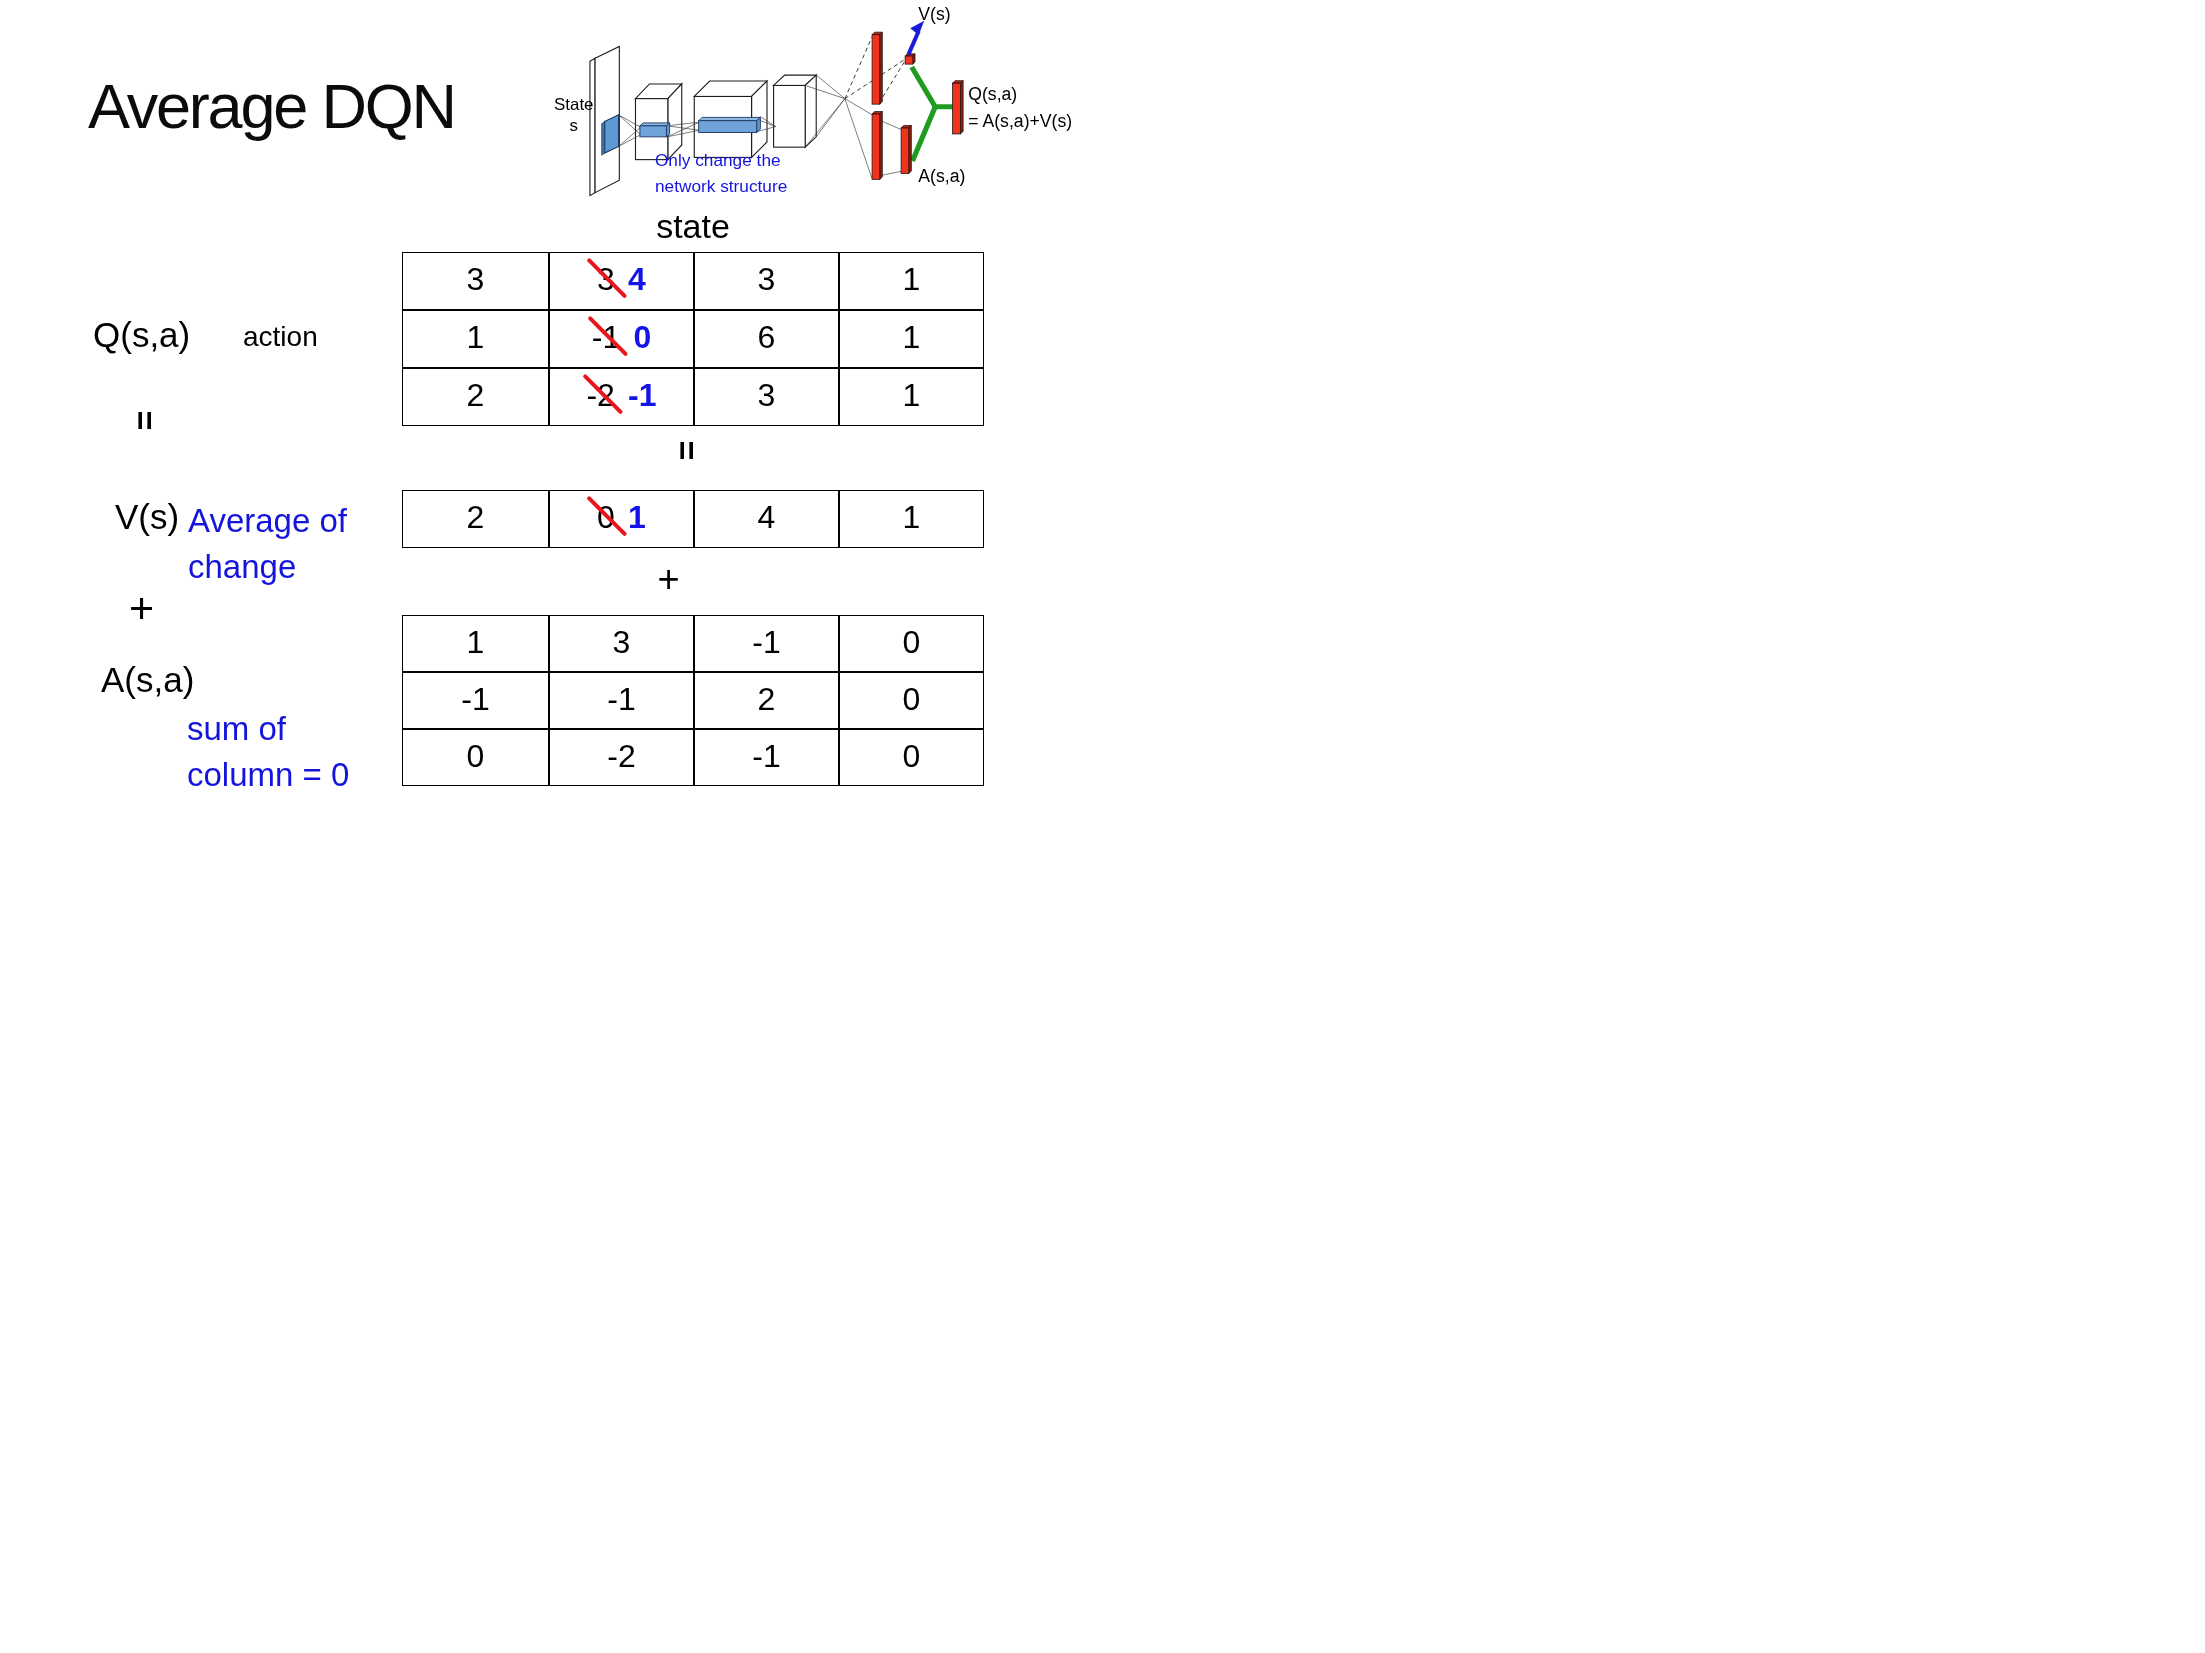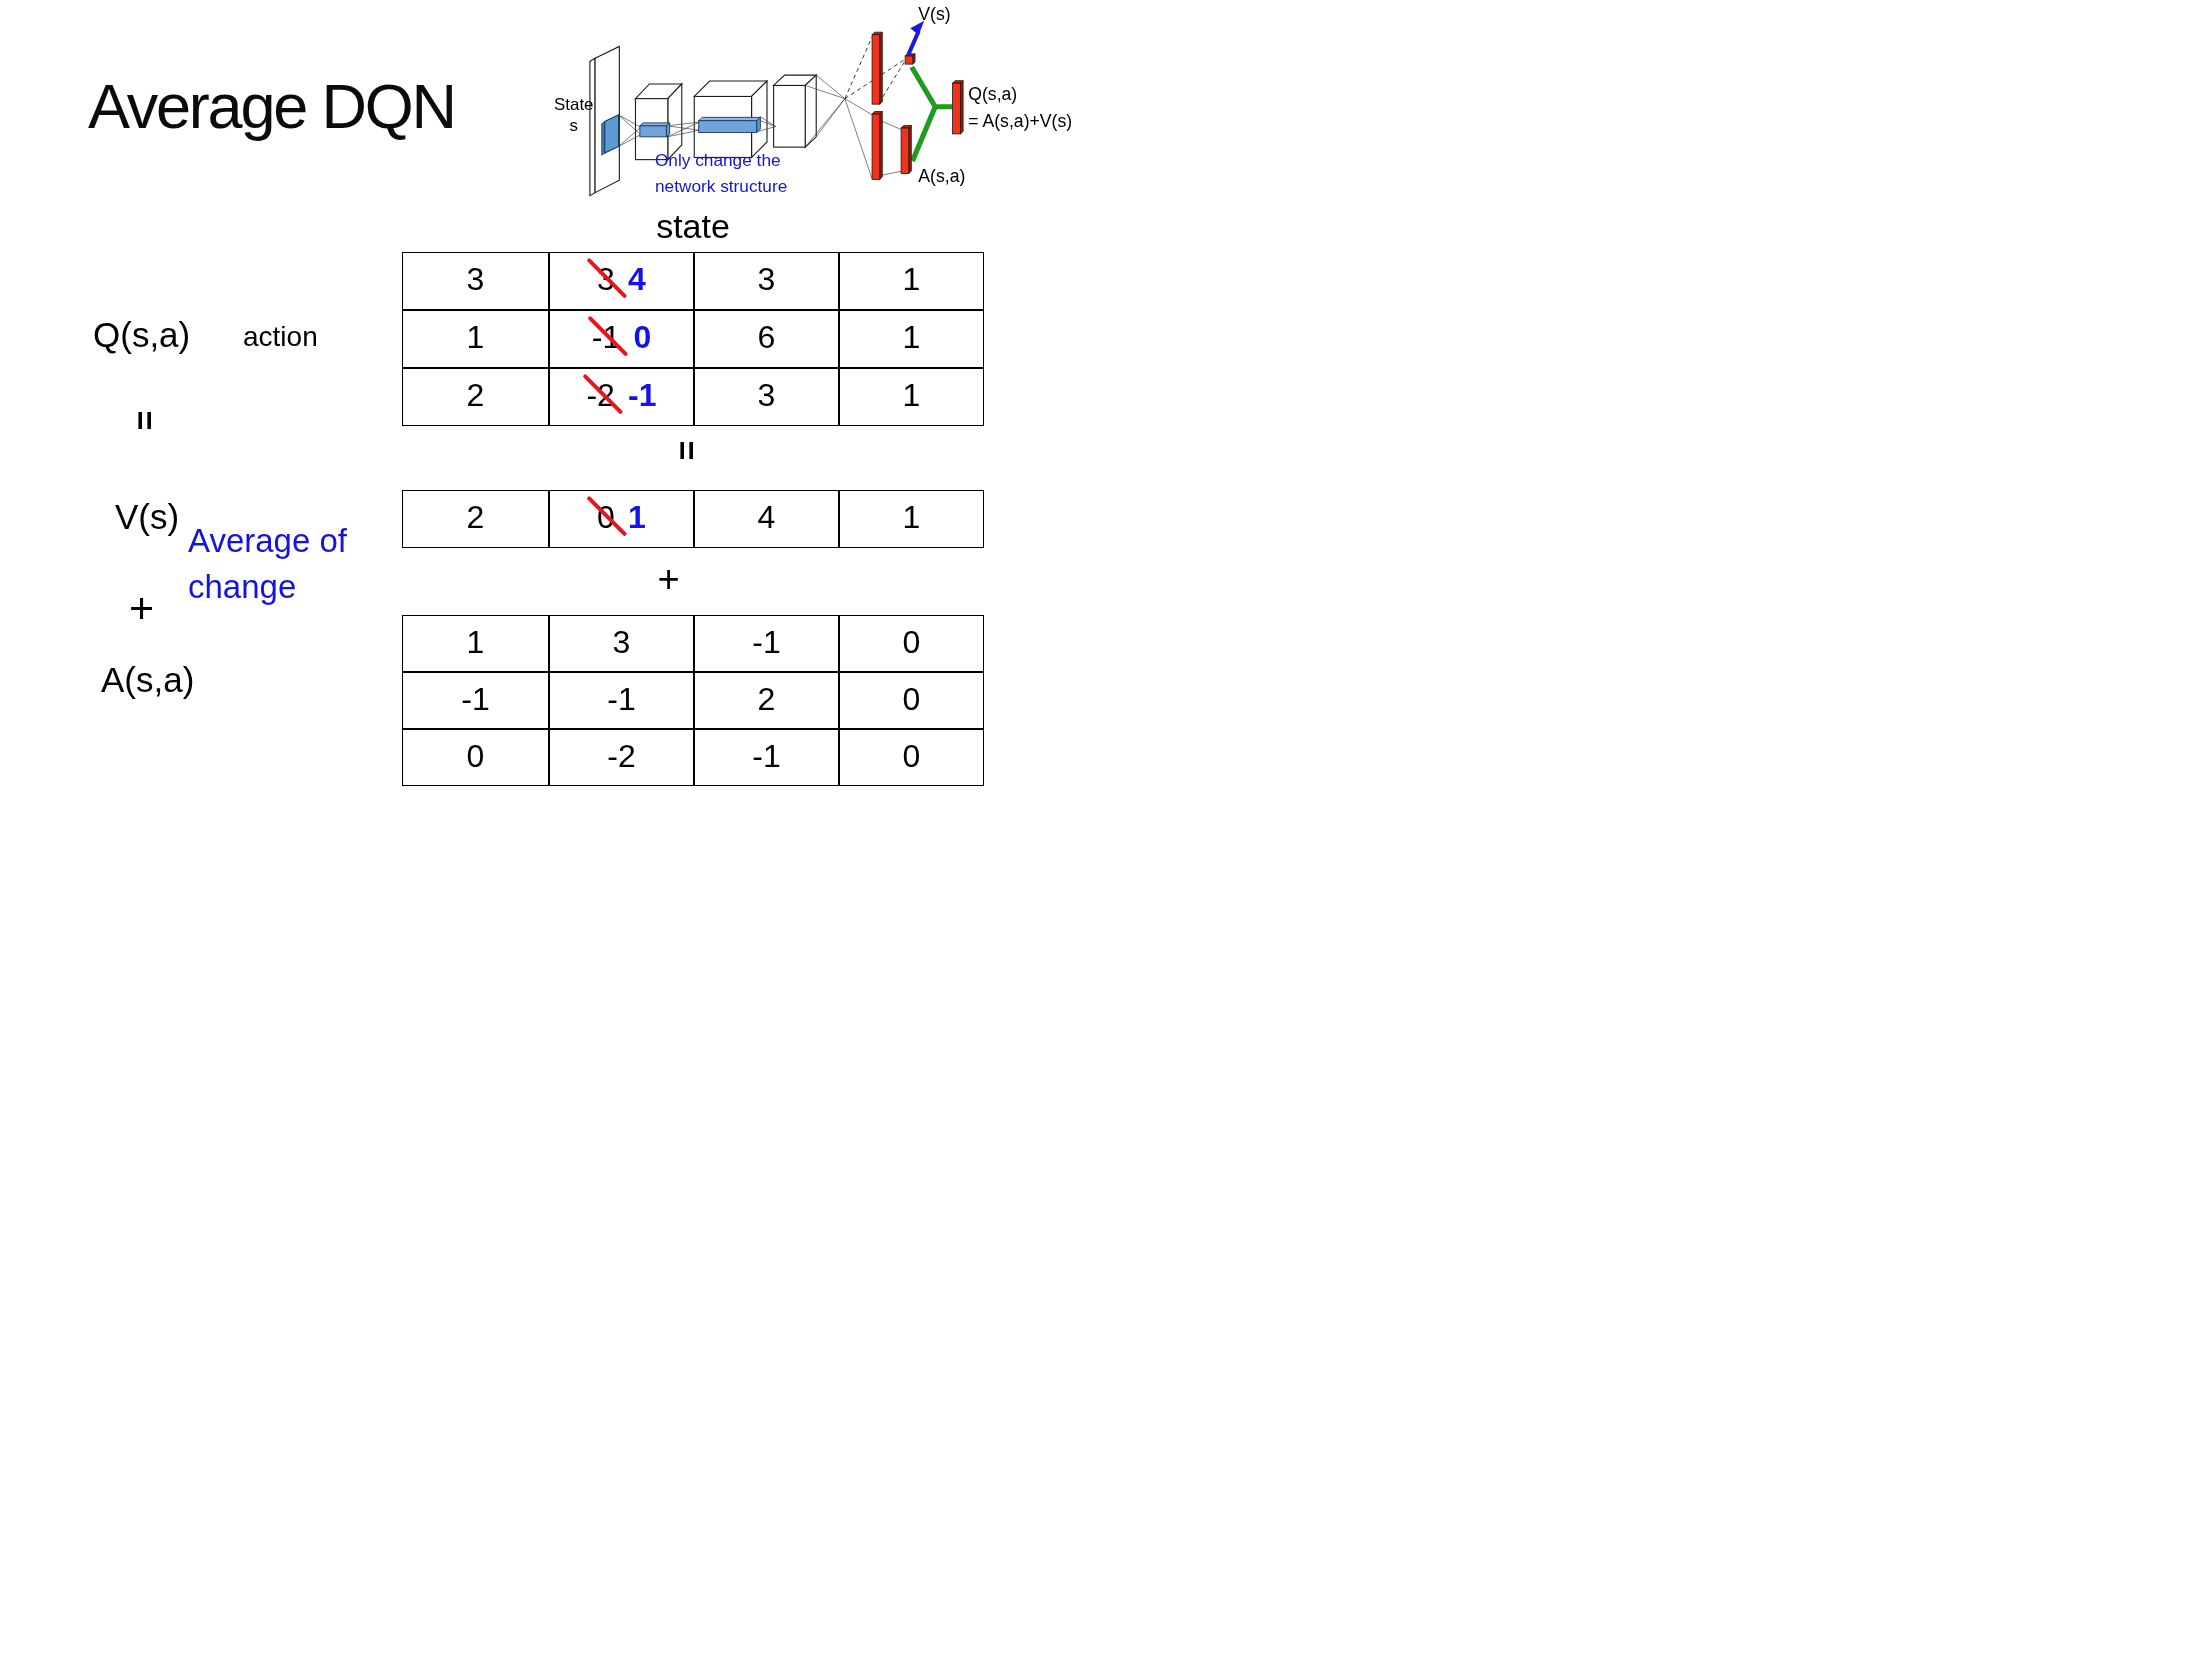--- a/index.html
+++ b/index.html
@@ -13,21 +13,21 @@
     font-size:63px; letter-spacing:-2.2px; font-weight:400; color:#0b0b0b; white-space:nowrap;
   }
   
   .state-axis{position:absolute; left:402px; top:207px; width:582px; text-align:center; font-size:34px;}
   .action-axis{position:absolute; left:243px; top:321px; width:146px; text-align:left; font-size:28px;}
   
   .q-label{position:absolute; left:93px; top:315px; font-size:35px;}
   .v-label{position:absolute; left:115px; top:497px; font-size:35px;}
   .a-label{position:absolute; left:101px; top:660px; font-size:35px;}
   .note{position:absolute; font-size:33px; line-height:46px; color:#1414dd; white-space:pre-line;}
-  .v-note{left:188px; top:518px;}
+  .v-note{left:188px; top:498px;}
   .a-note{left:187px; top:706px;}
   
   .sym{position:absolute; display:flex; align-items:center; justify-content:center;}
   .eq-left{left:123px; top:398px; width:44px; height:44px;}
   .eq-mid{left:665px; top:428px; width:44px; height:44px;}
   .eq-rot{display:inline-block; transform:rotate(90deg); font-size:34px; font-weight:bold;}
   .plus-left{left:118px; top:585px; width:47px; height:47px; font-size:43px;}
   .plus-mid{left:645px; top:556px; width:47px; height:47px; font-size:38px;}
   
   .dtable{position:absolute; left:402px; border:1.5px solid #000; background:#fff;}
@@ -191,20 +191,21 @@
   <div class="sym eq-left">
     <span class="eq-rot">=</span>
   </div>
   <div class="sym eq-mid">
     <span class="eq-rot">=</span>
   </div>
   <div class="sym plus-left">+</div>
   <div class="sym plus-mid">+</div>
 
   <div class="note v-note"><span>Average of</span><br><span>change</span></div>
+  <div class="note a-note"><span>sum of</span><br><span>column = 0</span></div>
 
   <div class="dtable q-table">
       <div class="trow">
         <div class="cell">3</div>
         <div class="cell crossed">
           <span class="old">3<span class="slash"></span></span>
           <span class="new">4</span>
         </div>
         <div class="cell">3</div>
         <div class="cell">1</div>

